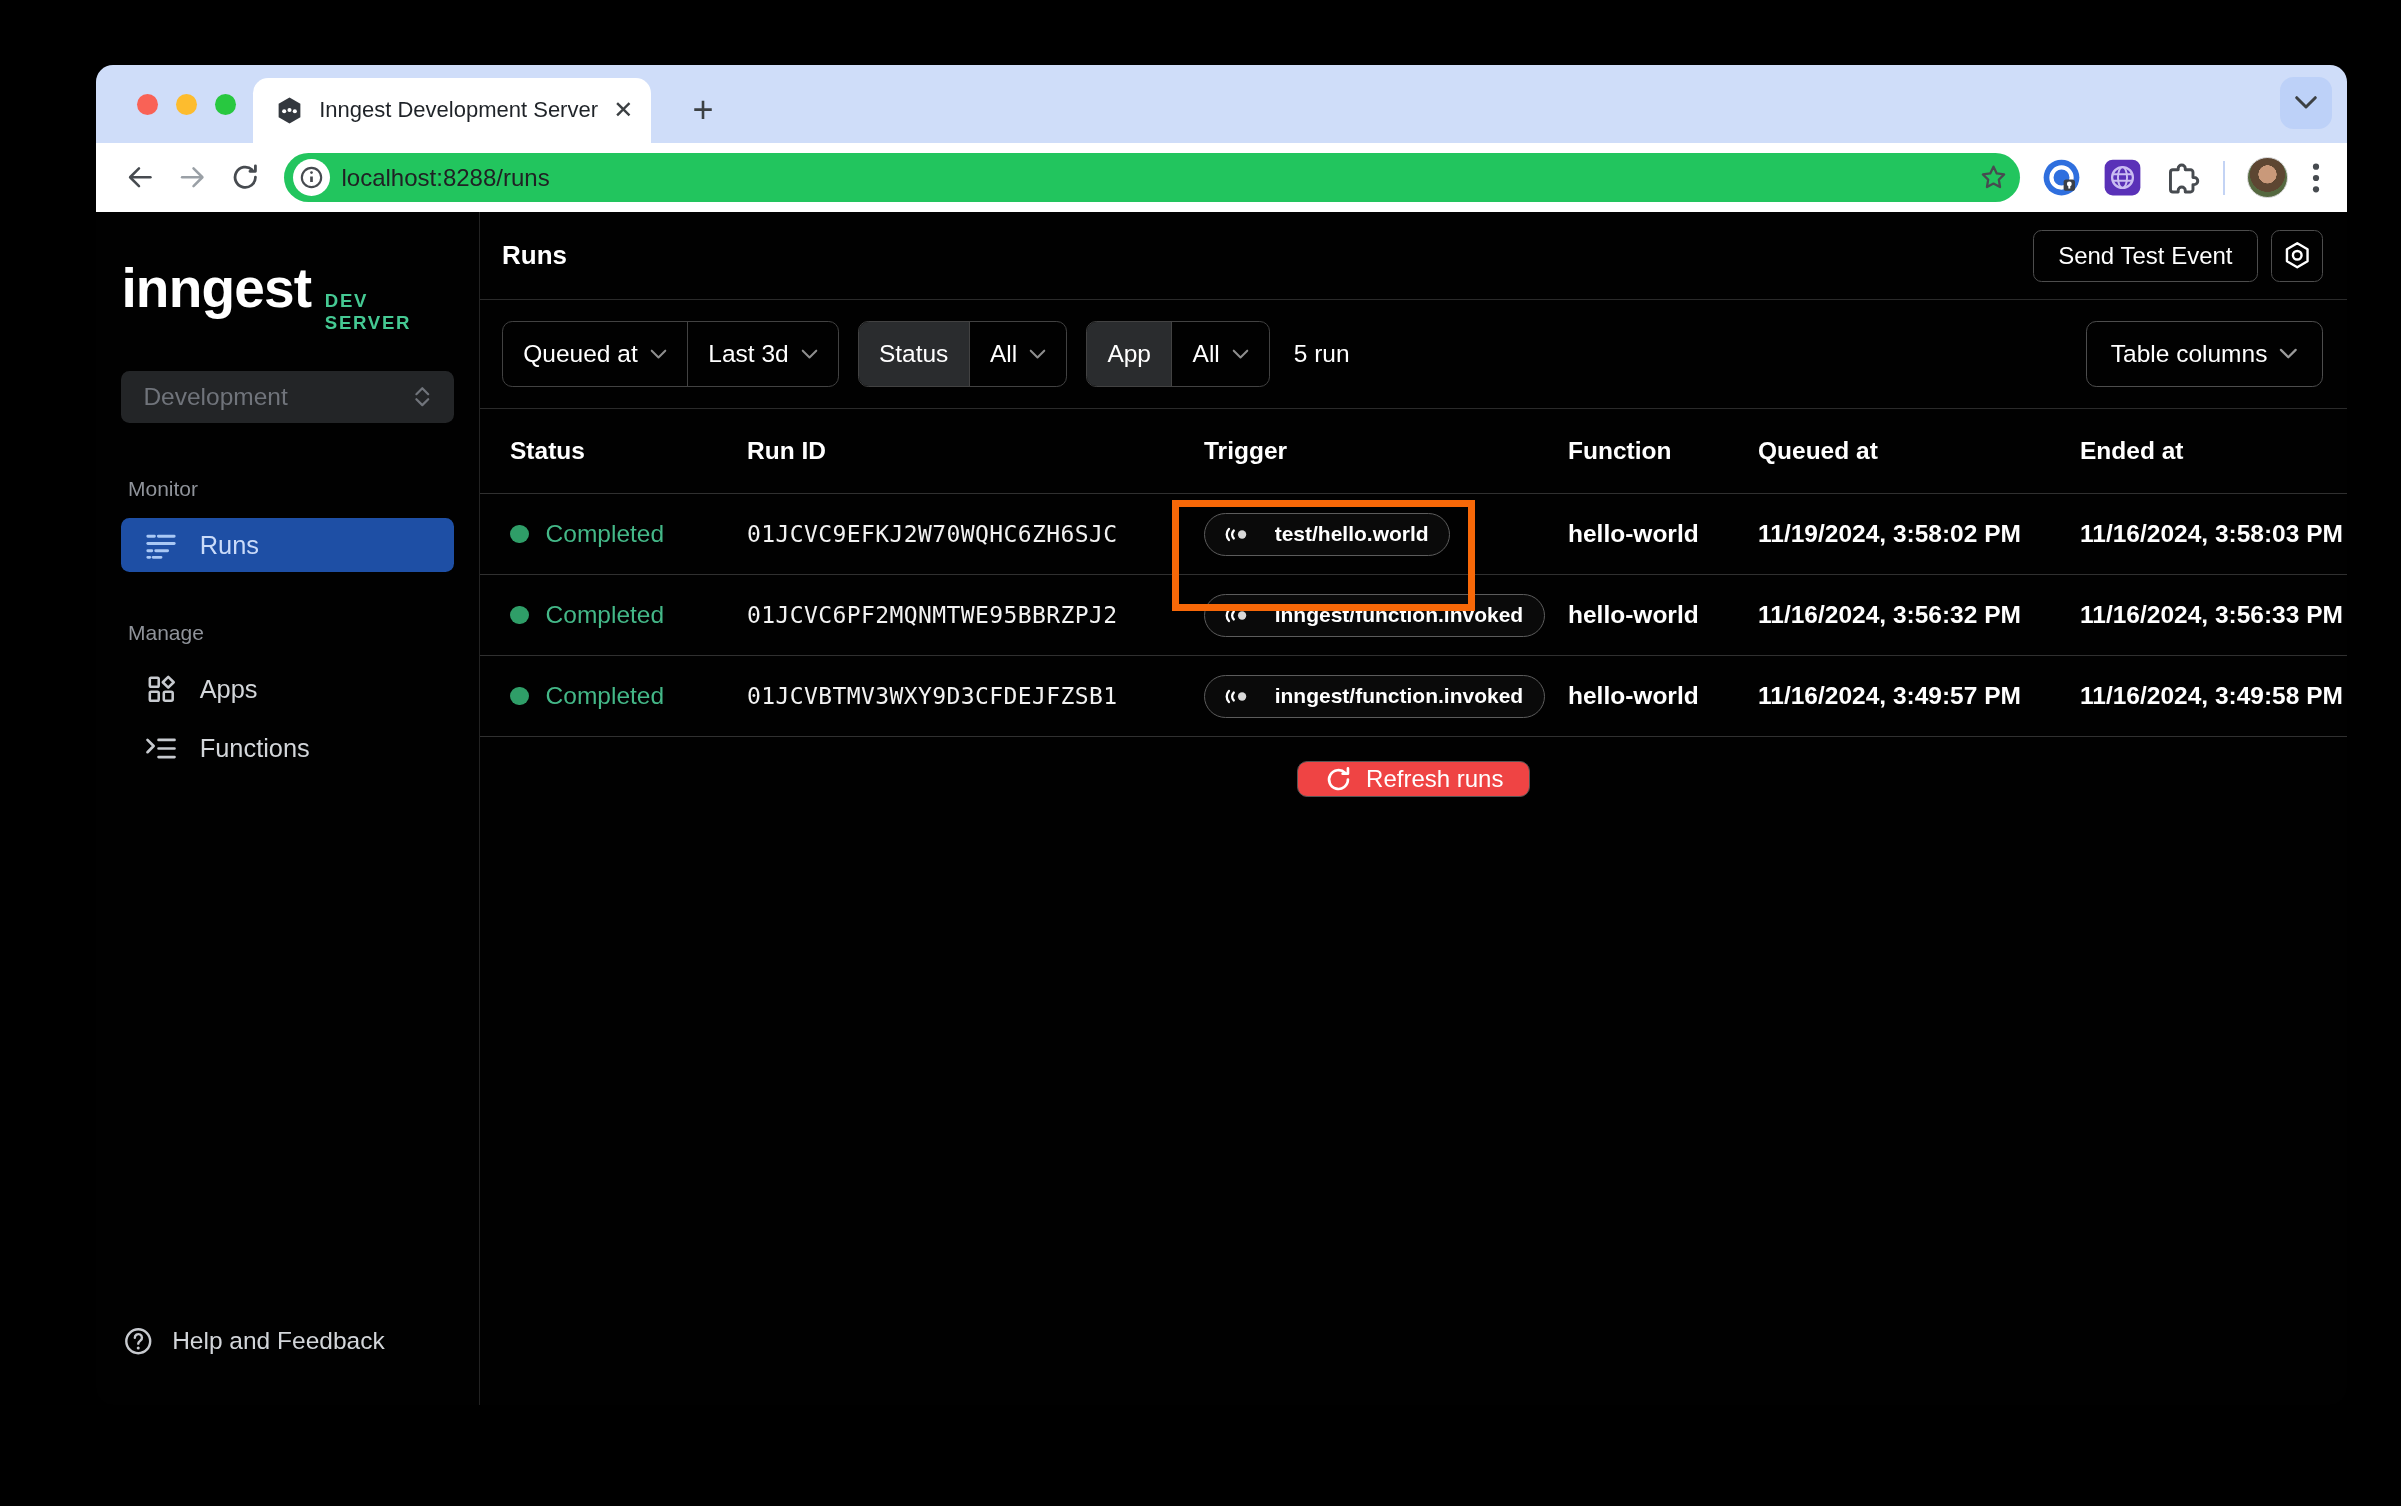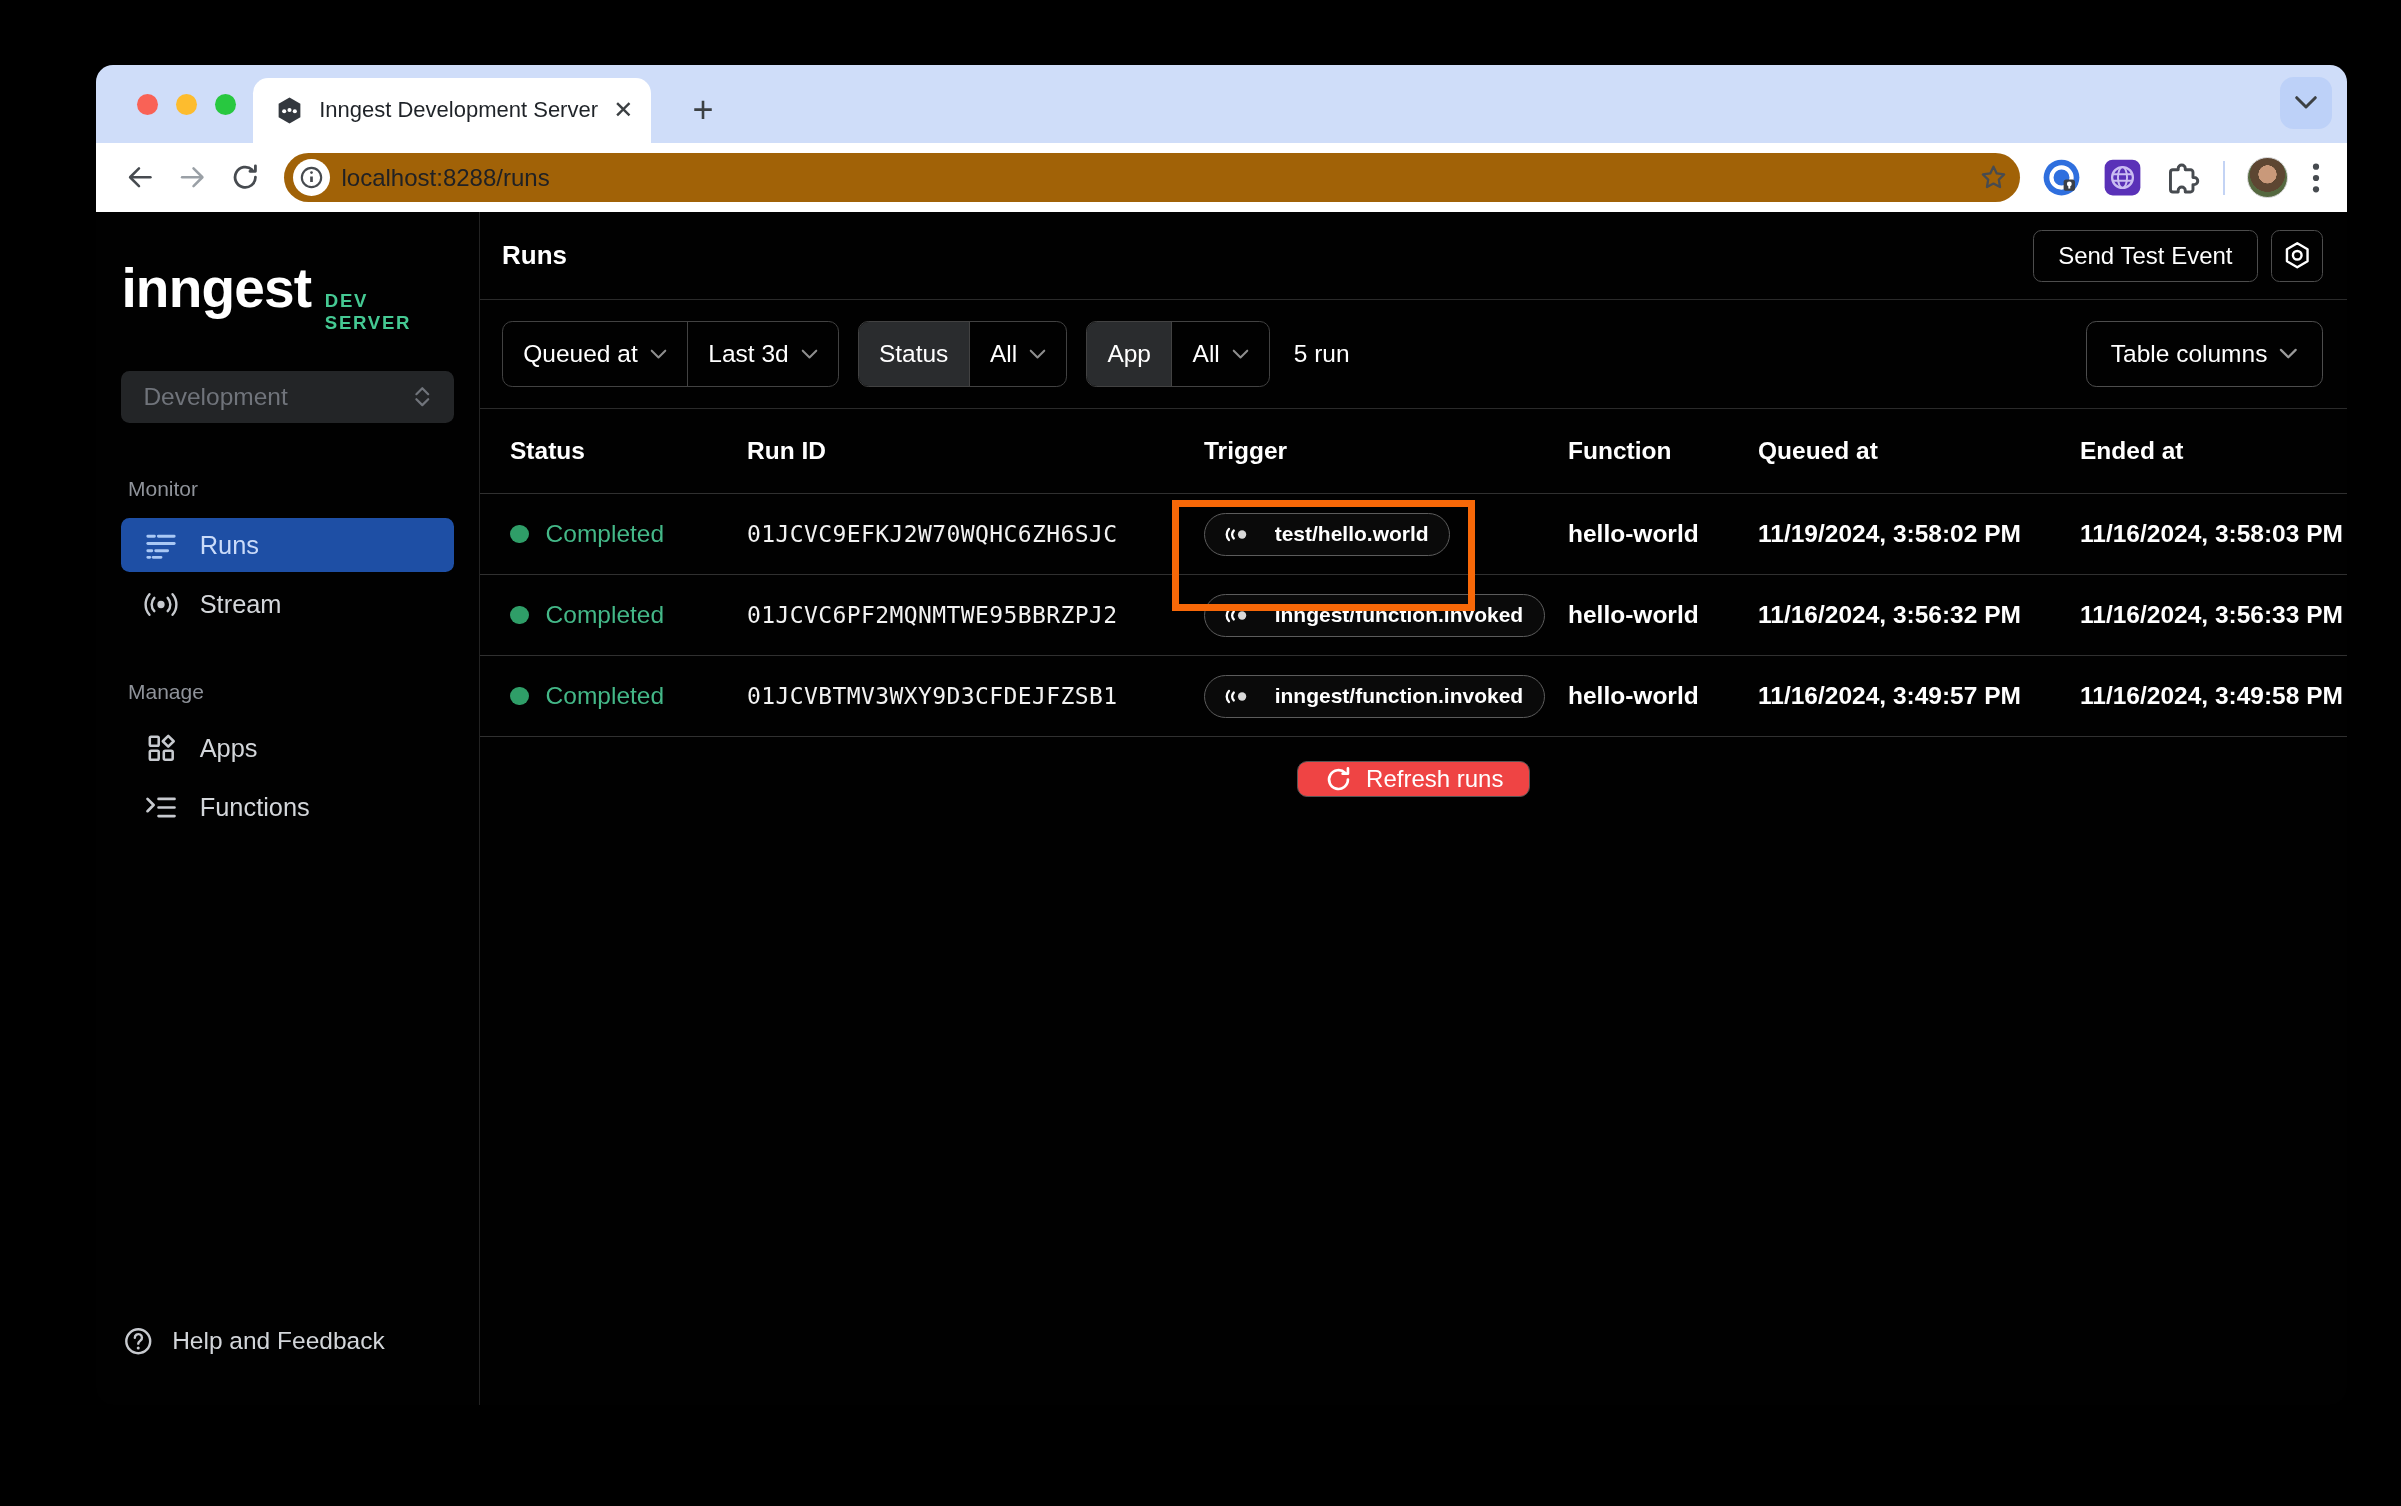--- a/index.html
+++ b/index.html
@@ -28,21 +28,21 @@
   .tab{ position:absolute; left:157px; top:12.7px; height:65px; width:398px; background:#fff;
     border-radius:15.2px 15.2px 0 0; display:flex; align-items:center; padding:0 22px; gap:15.2px; }
   .tab-title{ font-size:22px; color:#1f2328; white-space:nowrap; flex:1; }
   .tab-close{ font-size:24px; color:#3c4043; cursor:default; }
   .newtab-btn{ position:absolute; left:584px; top:22px; width:46px; height:46px; display:flex;
     align-items:center; justify-content:center; color:#3c4043; font-size:36px; font-weight:300; border-radius:8.5px; }
   .tabstrip-chevron{ position:absolute; right:15.2px; top:12px; width:52px; height:52px; background:#bdd1f8;
     border-radius:13.5px; display:flex; align-items:center; justify-content:center; }
   .toolbar{ height:69px; background:#fff; display:flex; align-items:center; padding:0 22px; gap:8.5px; flex:none; }
   .nav-ic{ width:44px; height:44px; display:flex; align-items:center; justify-content:center; border-radius:50%; }
-  .omnibox{ flex:1; height:49px; background:#a16207; border-radius:24.5px; margin:0 13.5px 0 8.5px;
+  .omnibox{ flex:1; height:49px; background:#22c55e; border-radius:24.5px; margin:0 13.5px 0 8.5px;
     display:flex; align-items:center; padding:0 12px 0 8.5px; gap:12px; }
   .site-chip{ width:37px; height:37px; border-radius:50%; background:#fff; display:flex; align-items:center; justify-content:center; }
   .url-text{ font-size:24px; color:#202124; flex:1; }
   .right-icons{ display:flex; align-items:center; gap:22px; padding-right:3.4px; }
   .sep{ width:1.7px; height:34px; background:#c3d3f4; }
   .avatar{ width:41px; height:41px; border-radius:50%;
     background:radial-gradient(circle at 50% 42%, #c9997a 0 30%, #5d4632 31% 58%, #55683f 59%); border:0.8px solid #d0d0d0; }
   
   .app{ flex:1; background:#010101; display:flex; min-height:0; }
   .sidebar{ width:384px; flex:none; border-right:0.8px solid #222; display:flex; flex-direction:column; padding-top:44px; }
@@ -223,30 +223,20 @@
         <span class="ic">
           <svg width="32" height="29" viewBox="0 0 24 22" fill="none" stroke="#a9c8f5" stroke-width="2.2" stroke-linecap="round">
               <path d="M2 4h5M10 4h12"></path>
               <path d="M2 9.5h20"></path>
               <path d="M2 15h3M8 15h9"></path>
               <path d="M2 20h1.5M6 20h6"></path>
             </svg>
         </span>
         <span>Runs</span>
       </div>
-      <div class="nav-item">
-        <span class="ic">
-          <svg width="34" height="29" viewBox="0 0 28 22" fill="none" stroke="#c7cacf" stroke-width="2">
-              <circle cx="14" cy="11" r="3" fill="#c7cacf" stroke="none"></circle>
-              <path d="M8.5 5.5a8 8 0 0 0 0 11M19.5 5.5a8 8 0 0 1 0 11" stroke-linecap="round"></path>
-              <path d="M4.5 2.5a13 13 0 0 0 0 17M23.5 2.5a13 13 0 0 1 0 17" stroke-linecap="round"></path>
-            </svg>
-        </span>
-        <span>Stream</span>
-      </div>
 
       <div class="section-label second">Manage</div>
       <div class="nav-item">
         <span class="ic">
           <svg width="30.5" height="30.5" viewBox="0 0 24 24" fill="none" stroke="#c7cacf" stroke-width="2" stroke-linejoin="round">
               <rect x="3" y="3" width="7" height="7" rx="1"></rect>
               <path d="M17.5 2.2l4.3 4.3-4.3 4.3-4.3-4.3z"></path>
               <rect x="3" y="14" width="7" height="7" rx="1"></rect>
               <rect x="14" y="14" width="7" height="7" rx="1.2"></rect>
             </svg>

